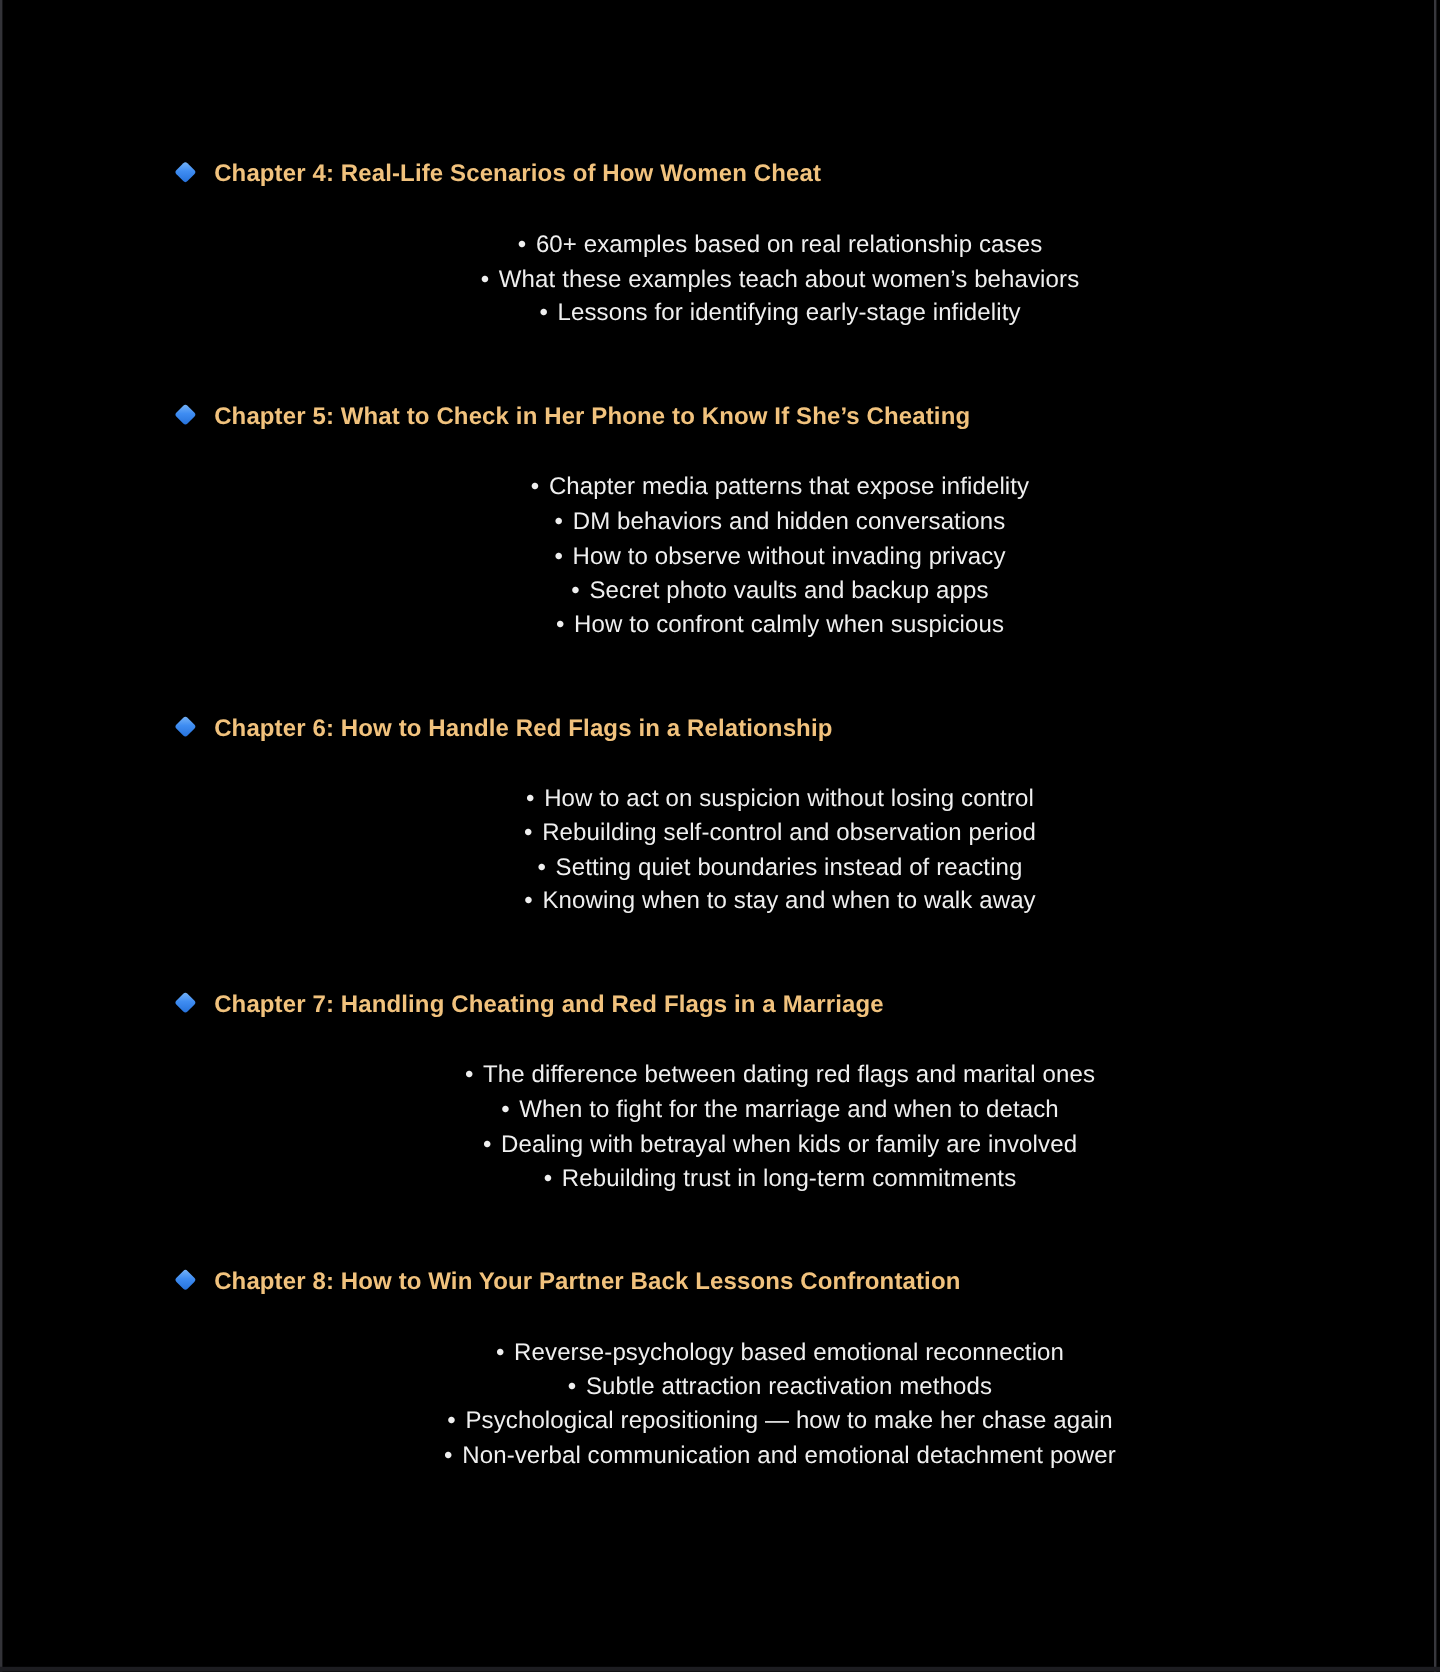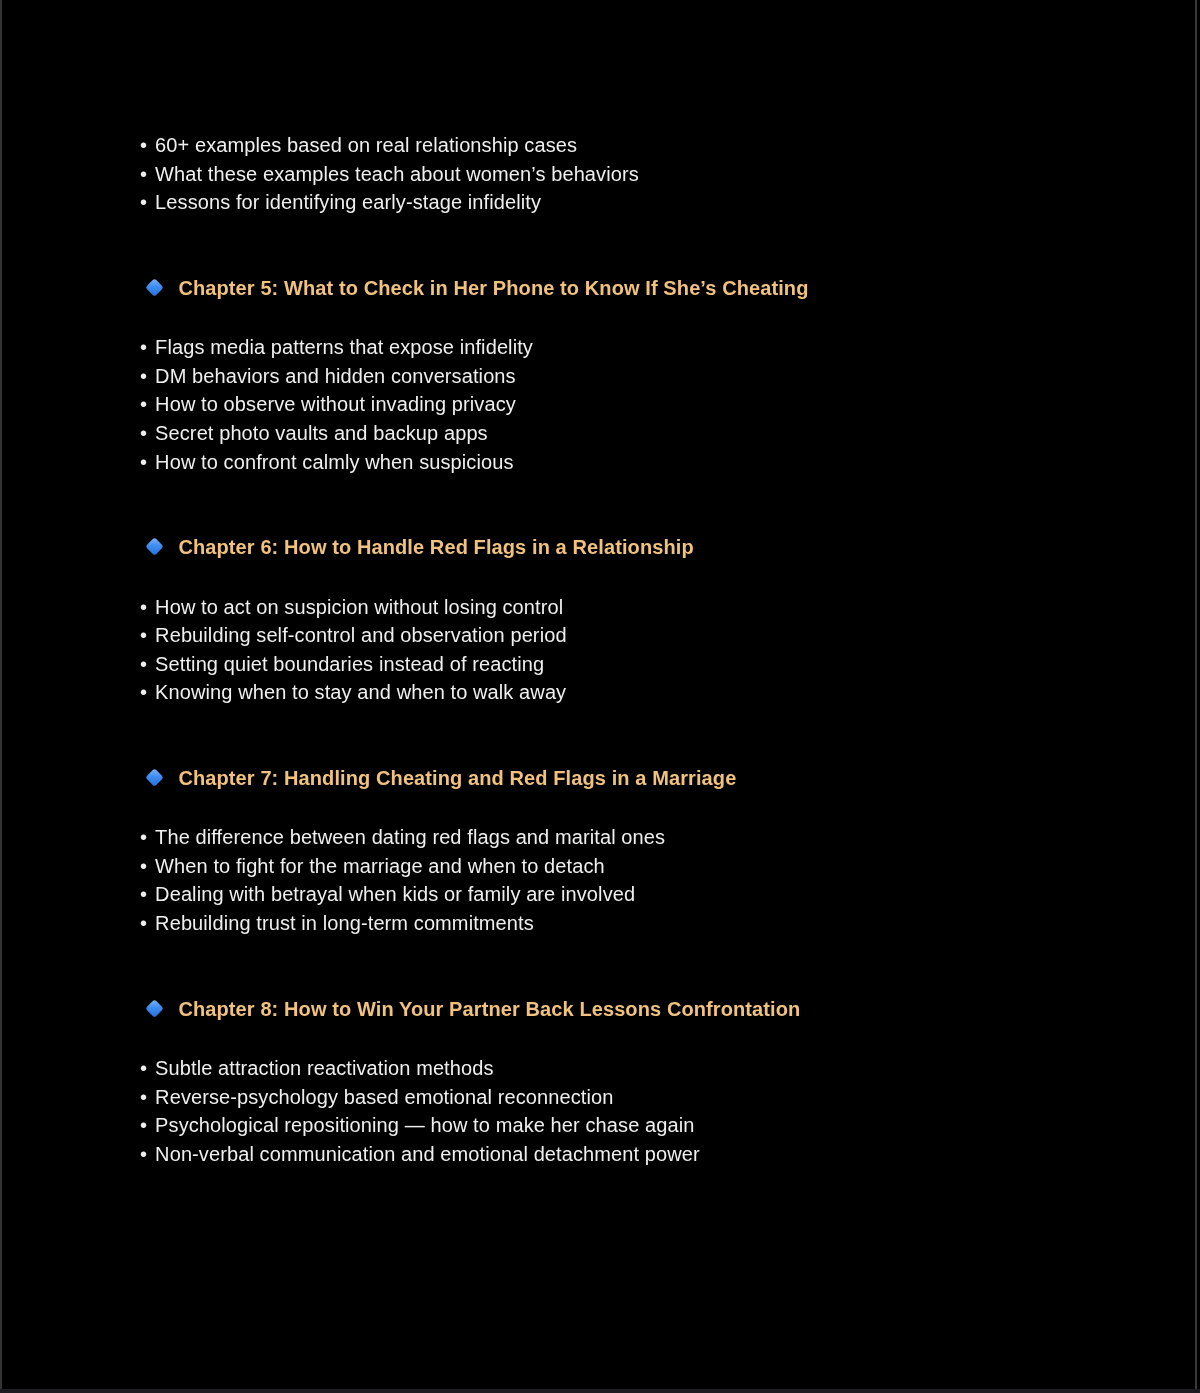--- a/index.html
+++ b/index.html
@@ -34,21 +34,21 @@
     border-radius: 2.5px;
     transform: rotate(45deg);
     background: linear-gradient(135deg, #7ab6f8 0%, #3f8df2 45%, #2470da 100%);
   }
   .title {
     color: #f1c27d;
     font-size: 20px;
     font-weight: bold;
     letter-spacing: 0.1px;
   }
-  ul.bullets { list-style: none; }
+  ul.bullets { list-style: none; text-align: center; }
   ul.bullets li {
     color: #efefef;
     font-size: 20px;
     line-height: 28.6px;
     letter-spacing: 0.1px;
     white-space: nowrap;
   }
   ul.bullets li::before {
     content: "\2022";
     margin-right: 8px;
@@ -65,36 +65,40 @@
     position: absolute; left: 0; right: 0; bottom: 0;
     height: 4px; background: #1d1d21;
   }
 </style>
 </head>
 <body>
 
 <div class="page">
   <div>
   <section class="chapter">
+    <div class="heading">
+      <span class="diamond"></span>
+      <span class="title">Chapter 4: Real-Life Scenarios of How Women Cheat</span>
+    </div>
     <ul class="bullets">
 
     <li>60+ examples based on real relationship cases</li>
           <li>What these examples teach about women’s behaviors</li>
           <li>Lessons for identifying early-stage infidelity</li>
         </ul>
   </section>
 
   <section class="chapter">
     <div class="heading">
       <span class="diamond"></span>
       <span class="title">Chapter 5: What to Check in Her Phone to Know If She’s Cheating</span>
     </div>
     <ul class="bullets">
 
-    <li>Flags media patterns that expose infidelity</li>
+    <li>Chapter media patterns that expose infidelity</li>
           <li>DM behaviors and hidden conversations</li>
           <li>How to observe without invading privacy</li>
           <li>Secret photo vaults and backup apps</li>
           <li>How to confront calmly when suspicious</li>
         </ul>
   </section>
 
   <section class="chapter">
     <div class="heading">
       <span class="diamond"></span>
@@ -123,22 +127,22 @@
         </ul>
   </section>
 
   <section class="chapter">
     <div class="heading">
       <span class="diamond"></span>
       <span class="title">Chapter 8: How to Win Your Partner Back Lessons Confrontation</span>
     </div>
     <ul class="bullets">
 
-    <li>Subtle attraction reactivation methods</li>
-          <li>Reverse-psychology based emotional reconnection</li>
+    <li>Reverse-psychology based emotional reconnection</li>
+          <li>Subtle attraction reactivation methods</li>
           <li>Psychological repositioning — how to make her chase again</li>
           <li>Non-verbal communication and emotional detachment power</li>
         </ul>
   </section>
 </div>
 </div>
 
 <div class="edge-left"></div>
 <div class="edge-right"></div>
 <div class="edge-bottom"></div>

